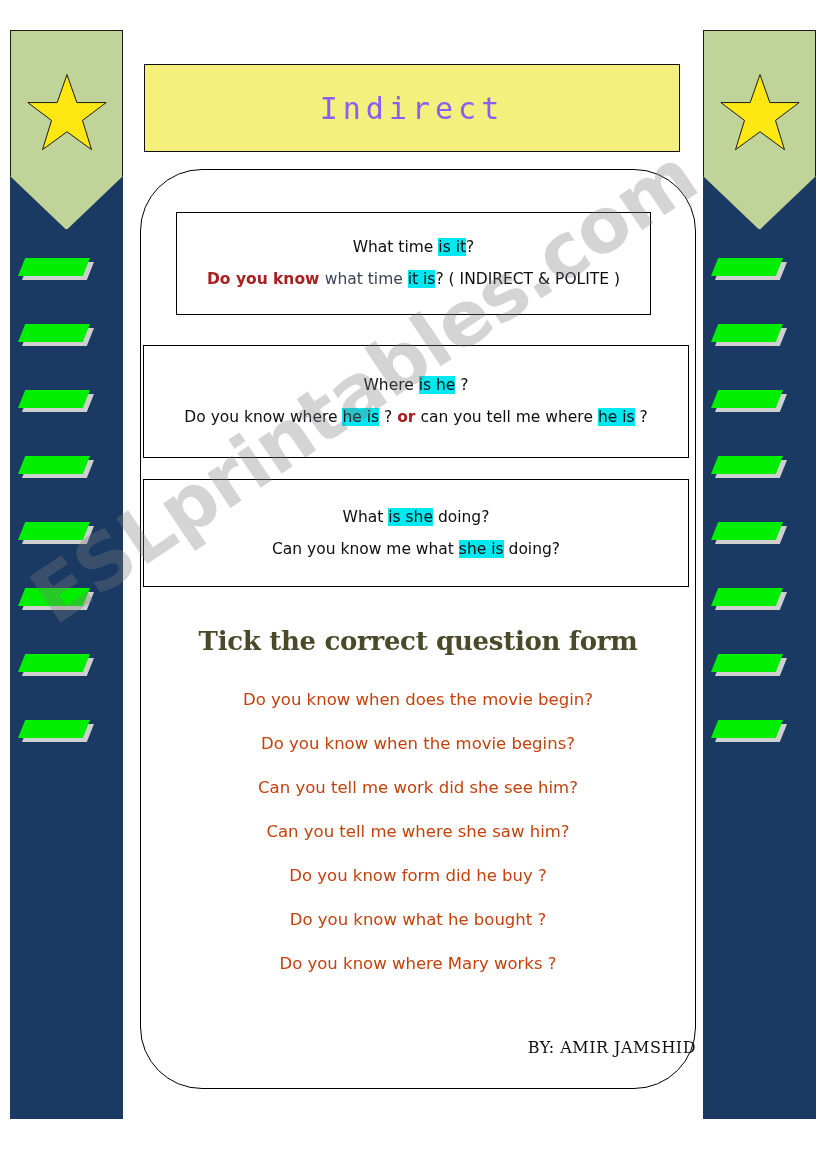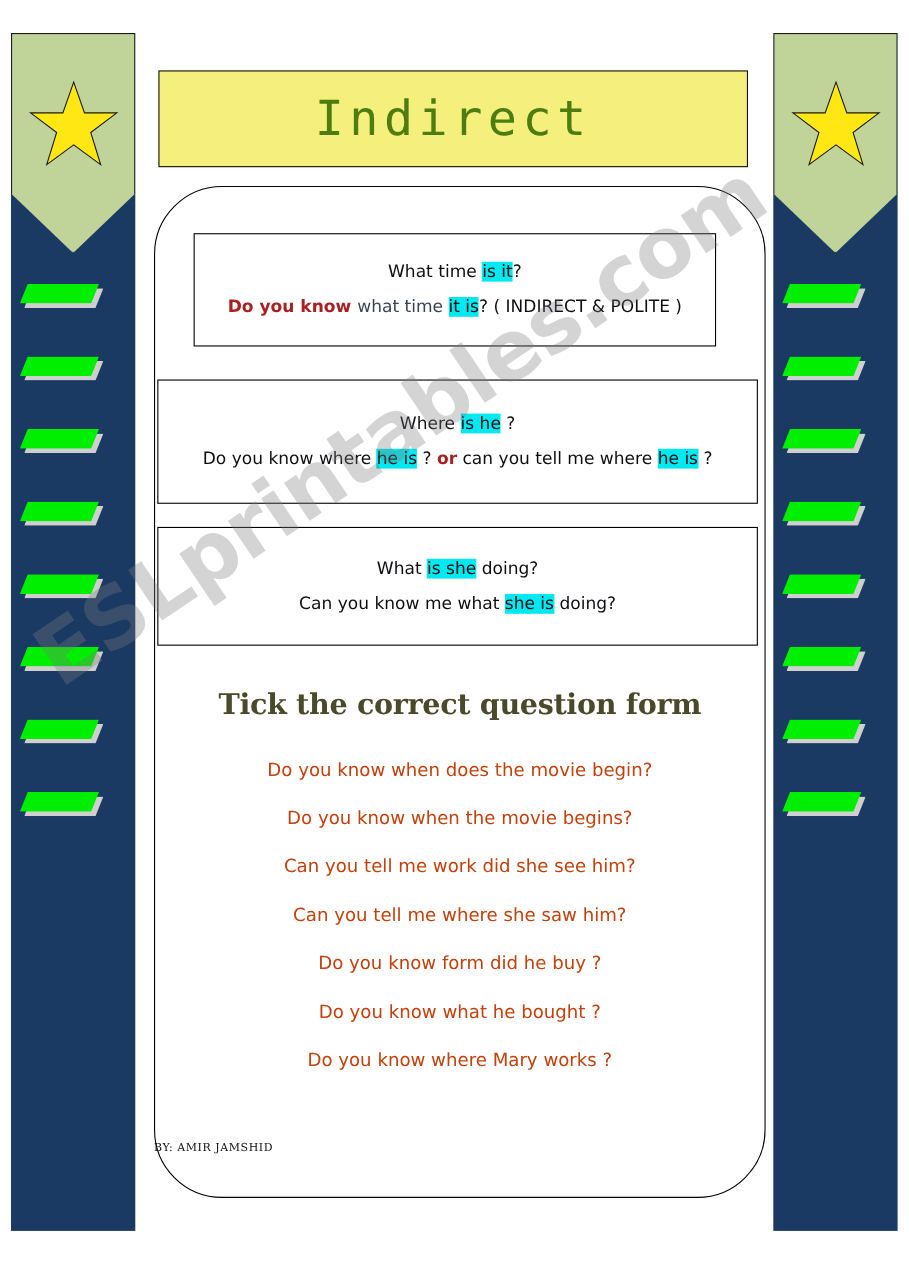--- a/index.html
+++ b/index.html
@@ -97,23 +97,23 @@
     height: 88px;
     background: #F5F07E;
     border: 1px solid #111111;
     box-sizing: border-box;
     display: flex;
     align-items: center;
     justify-content: center;
   }
   #title-text {
     font-family: "DejaVu Sans Mono", "Liberation Mono", monospace;
-    font-size: 44px;
+    font-size: 30px;
     letter-spacing: 5px;
-    color: #4d7c0f;
+    color: #8b5cf6;
     white-space: nowrap;
   }
 
   
   #card {
     position: absolute;
     left: 140px;
     top: 169px;
     width: 556px;
     height: 920px;
@@ -182,23 +182,23 @@
     line-height: 44px;
     white-space: nowrap;
   }
 
   
   #byline {
     position: absolute;
     left: 140px;
     top: 1038px;
     width: 556px;
-    text-align: left;
+    text-align: right;
     font-family: "DejaVu Serif", "Liberation Serif", serif;
-    font-size: 10px;
+    font-size: 16px;
     letter-spacing: 0.5px;
     color: #111111;
   }
 
   
   #watermark {
     position: absolute;
     left: 0; top: 0;
     width: 826px; height: 1169px;
     pointer-events: none;

